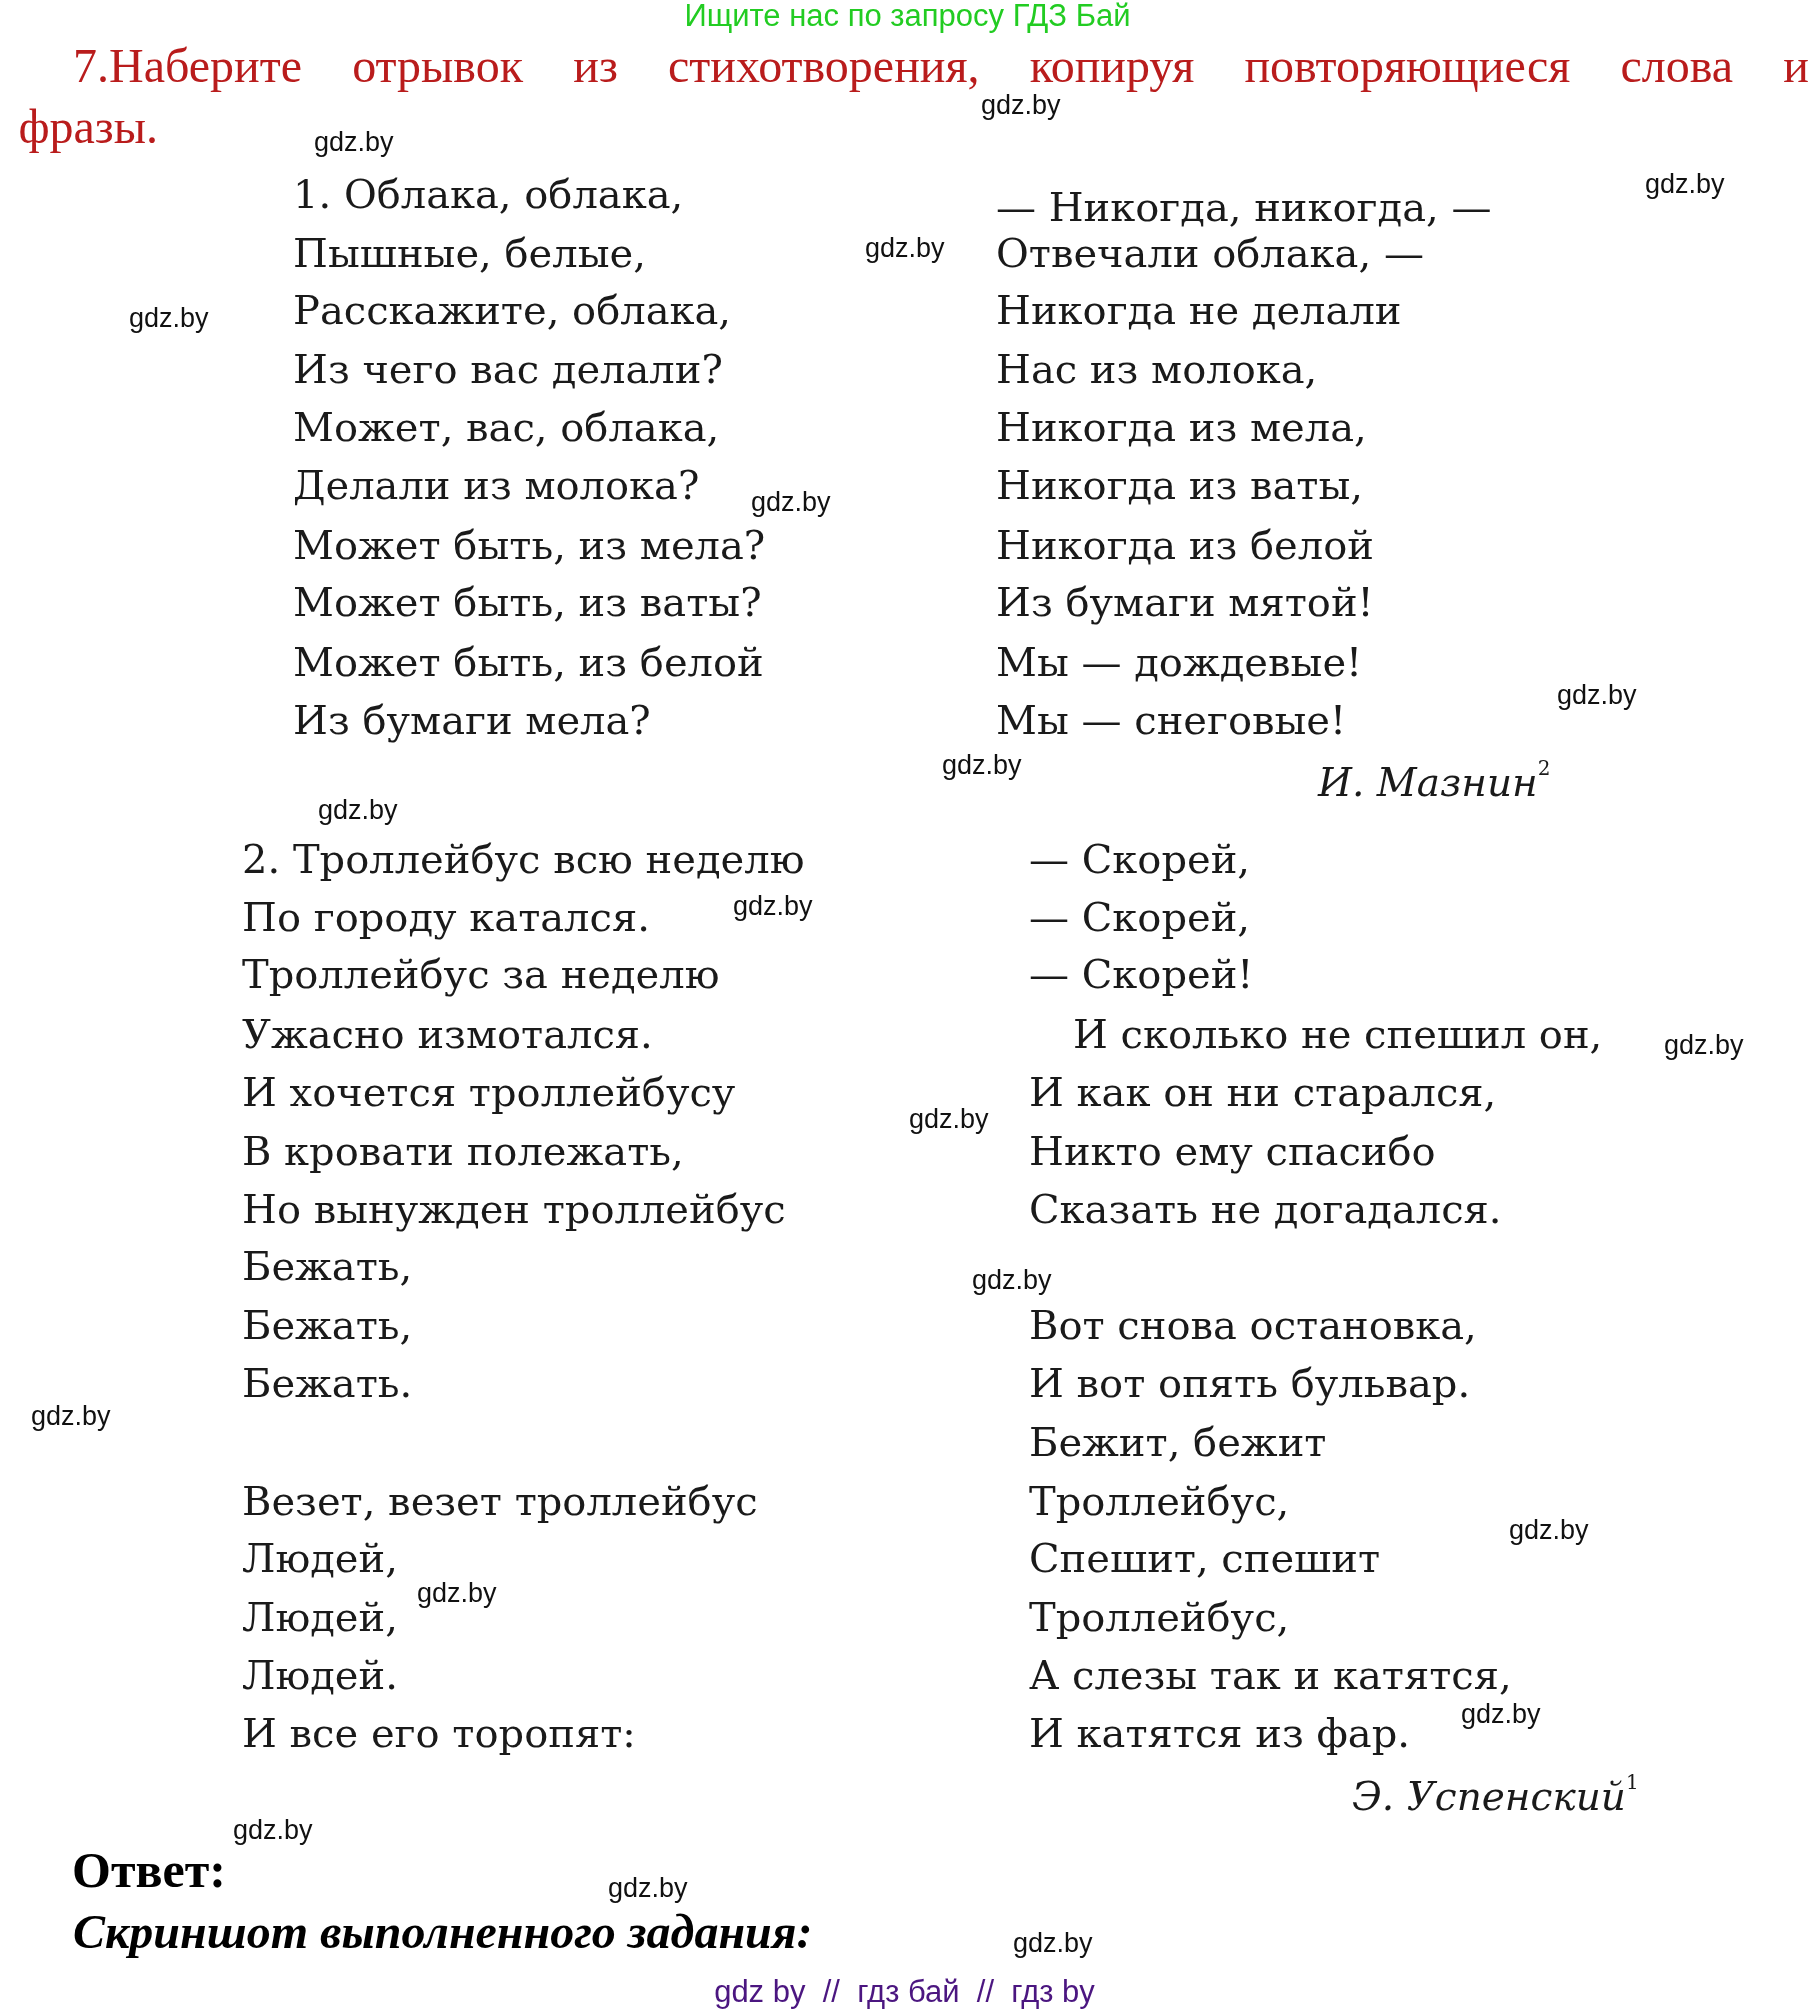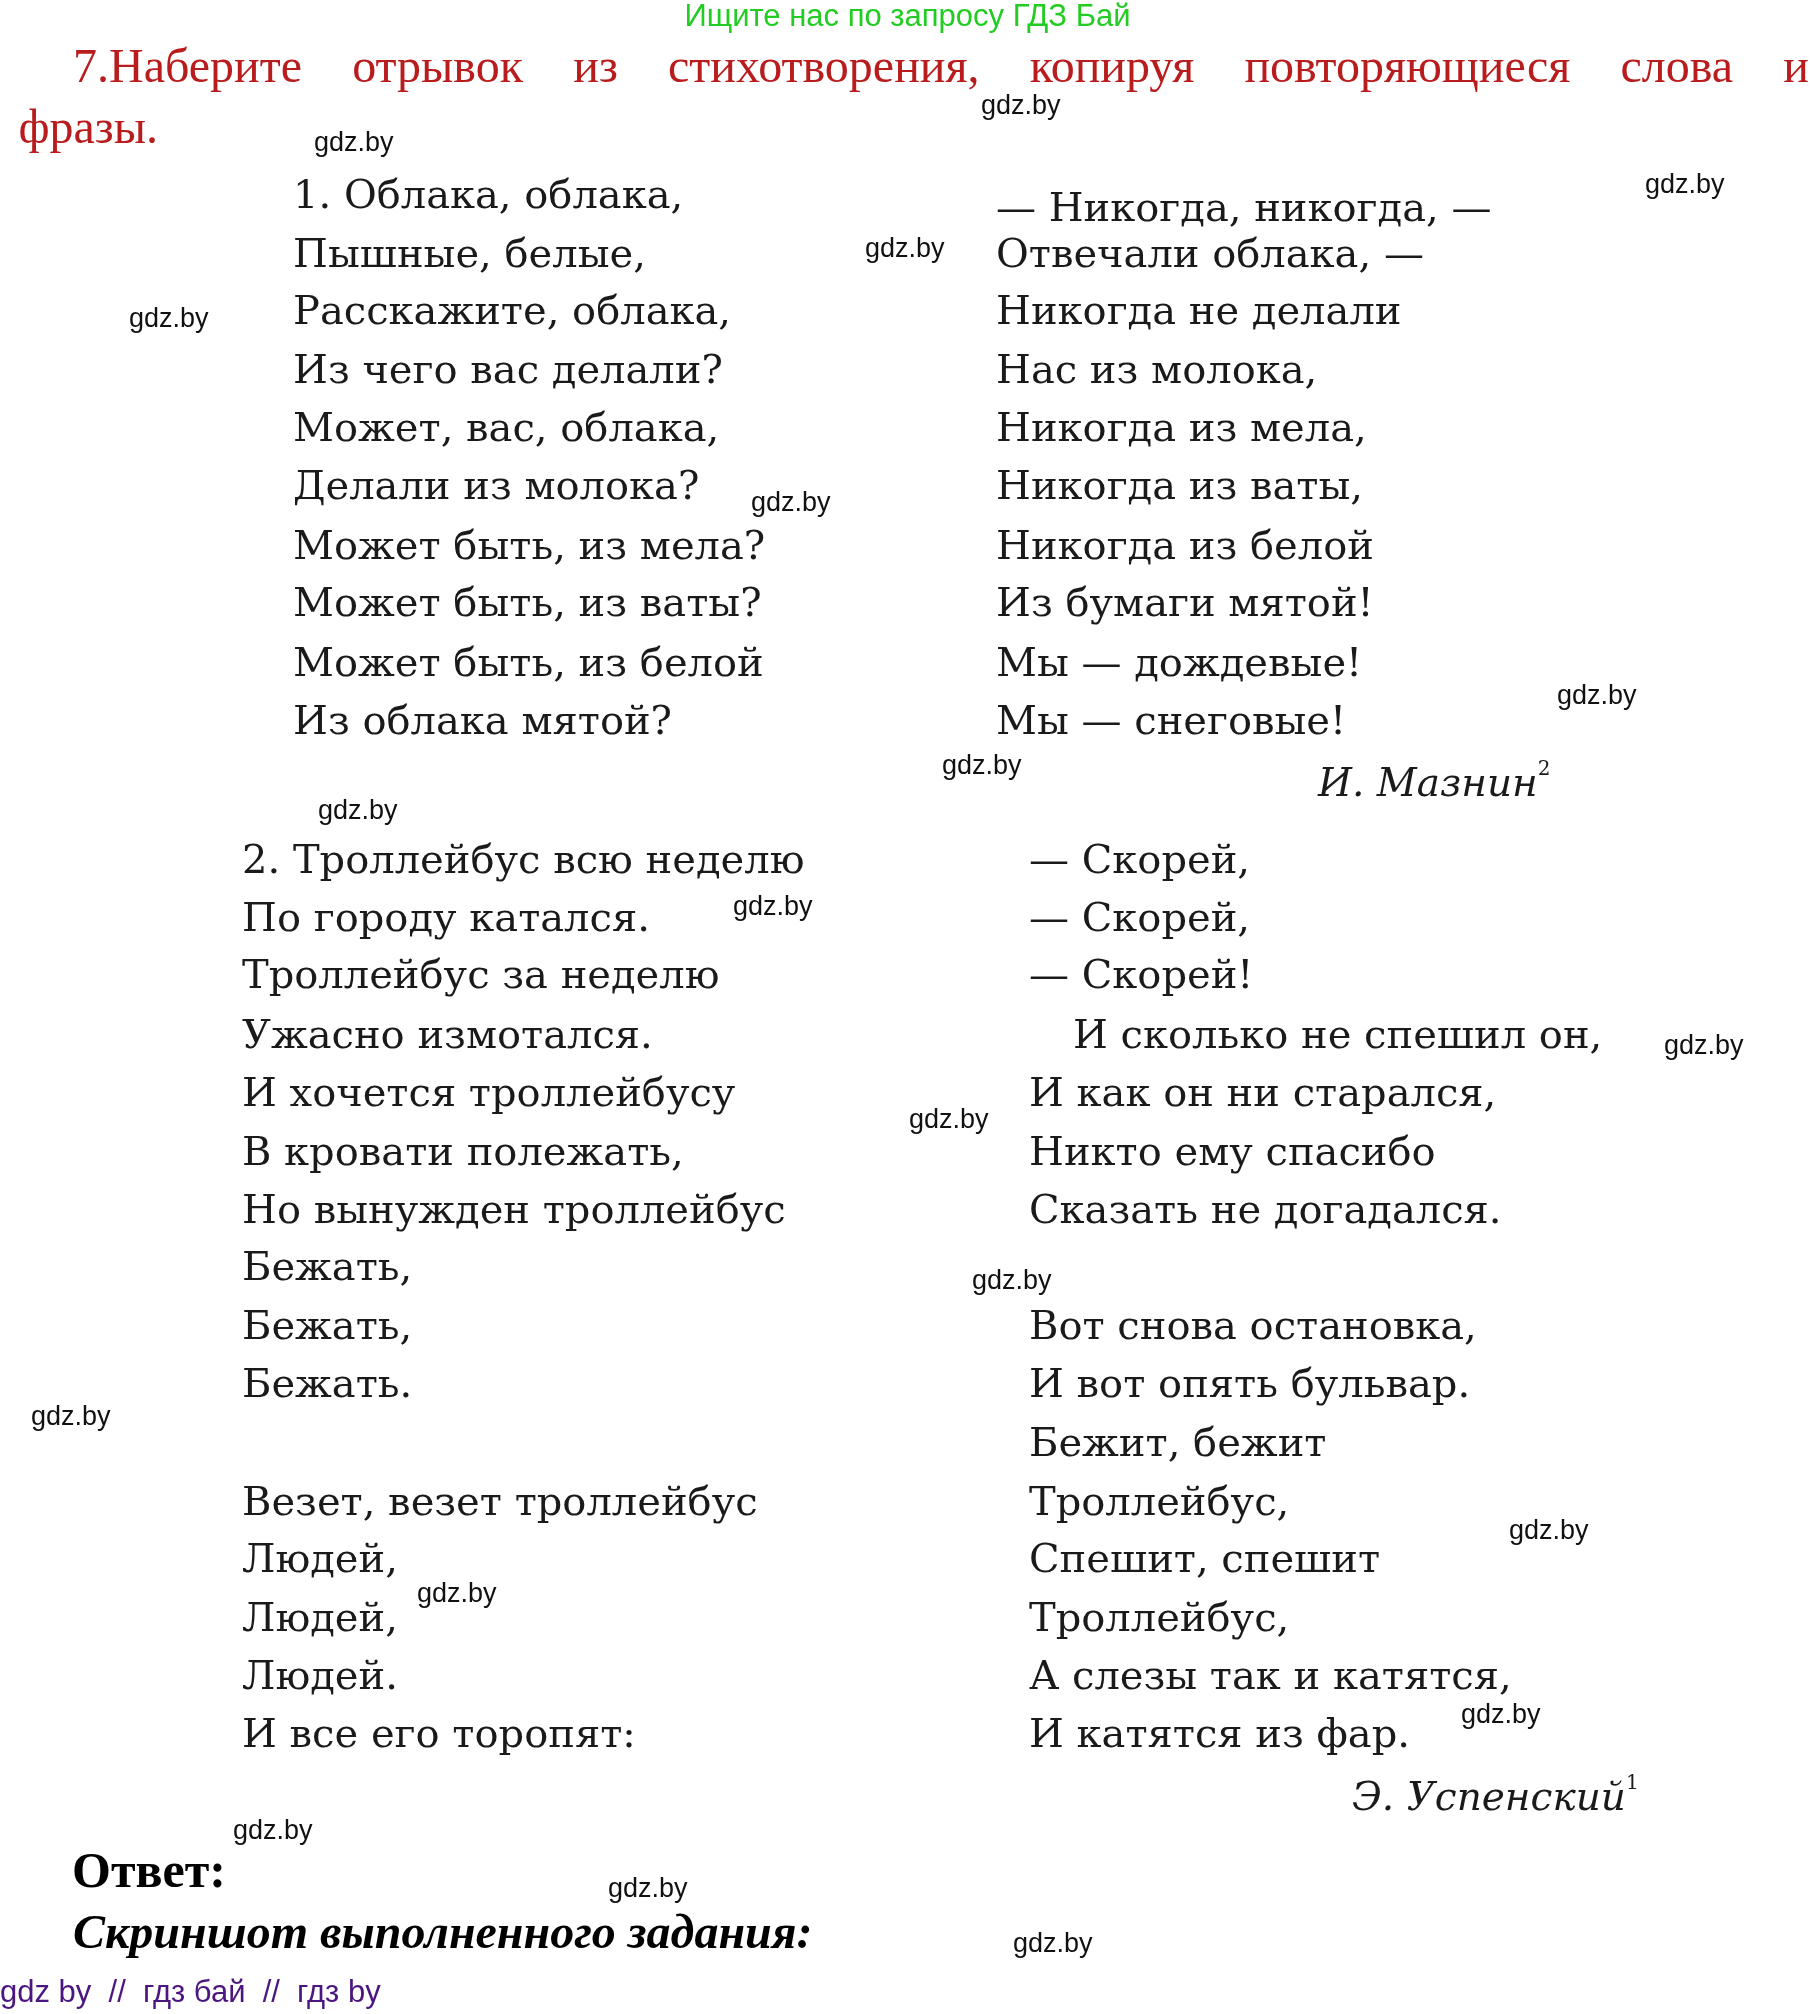--- a/index.html
+++ b/index.html
@@ -15,42 +15,42 @@
   }
   .task-line1 { left:73px; top:35px; width:1736px; text-align:justify; text-align-last:justify; }
   .task-line2 { left:18.4px; top:96px; }
   .poem { font-family:"DejaVu Serif", serif; font-size:40px; color:#1a1a1a; }
   .poem .line { position:absolute; white-space:nowrap; }
   .author { font-family:"DejaVu Serif", serif; font-style:italic; font-size:39px; color:#1a1a1a; }
   .author sup { font-size:20px; font-style:normal; vertical-align:top; position:relative; top:-3.7px; }
   .wm { font-family:"Liberation Sans", sans-serif; font-size:27px; color:#111; }
   .answer { font-family:"Liberation Serif", serif; font-weight:bold; font-size:50px; color:#000; }
   .screenshot-label { font-family:"Liberation Serif", serif; font-weight:bold; font-style:italic; font-size:48px; color:#000; }
-  .footer-links { left:0; width:1783px; text-align:left; top:1974px;
+  .footer-links { left:13px; width:1783px; text-align:center; top:1974px;
     font-family:"Liberation Sans", sans-serif; font-size:31px; color:#4b1680; white-space:pre; }
 </style>
 </head>
 <body>
 
 <div class="abs header-note">Ищите нас по запросу ГДЗ Бай</div>
 
 <div class="abs task task-line1">7.Наберите отрывок из стихотворения, копируя повторяющиеся слова и</div>
 <div class="abs task task-line2">фразы.</div>
 
 <div class="poem">
   <div class="line" style="left:293px;top:171px">1. Облака, облака,</div>
   <div class="line" style="left:293px;top:230px">Пышные, белые,</div>
   <div class="line" style="left:293px;top:287px">Расскажите, облака,</div>
   <div class="line" style="left:293px;top:346px">Из чего вас делали?</div>
   <div class="line" style="left:293px;top:404px">Может, вас, облака,</div>
   <div class="line" style="left:293px;top:462px">Делали из молока?</div>
   <div class="line" style="left:293px;top:522px">Может быть, из мела?</div>
   <div class="line" style="left:293px;top:579px">Может быть, из ваты?</div>
   <div class="line" style="left:293px;top:639px">Может быть, из белой</div>
-  <div class="line" style="left:293px;top:697px">Из облака мятой?</div>
+  <div class="line" style="left:293px;top:697px">Из бумаги мела?</div>
 </div>
 
 <div class="poem">
   <div class="line" style="left:996px;top:184px">— Никогда, никогда, —</div>
   <div class="line" style="left:996px;top:230px">Отвечали облака, —</div>
   <div class="line" style="left:996px;top:287px">Никогда не делали</div>
   <div class="line" style="left:996px;top:346px">Нас из молока,</div>
   <div class="line" style="left:996px;top:404px">Никогда из мела,</div>
   <div class="line" style="left:996px;top:462px">Никогда из ваты,</div>
   <div class="line" style="left:996px;top:522px">Никогда из белой</div>

